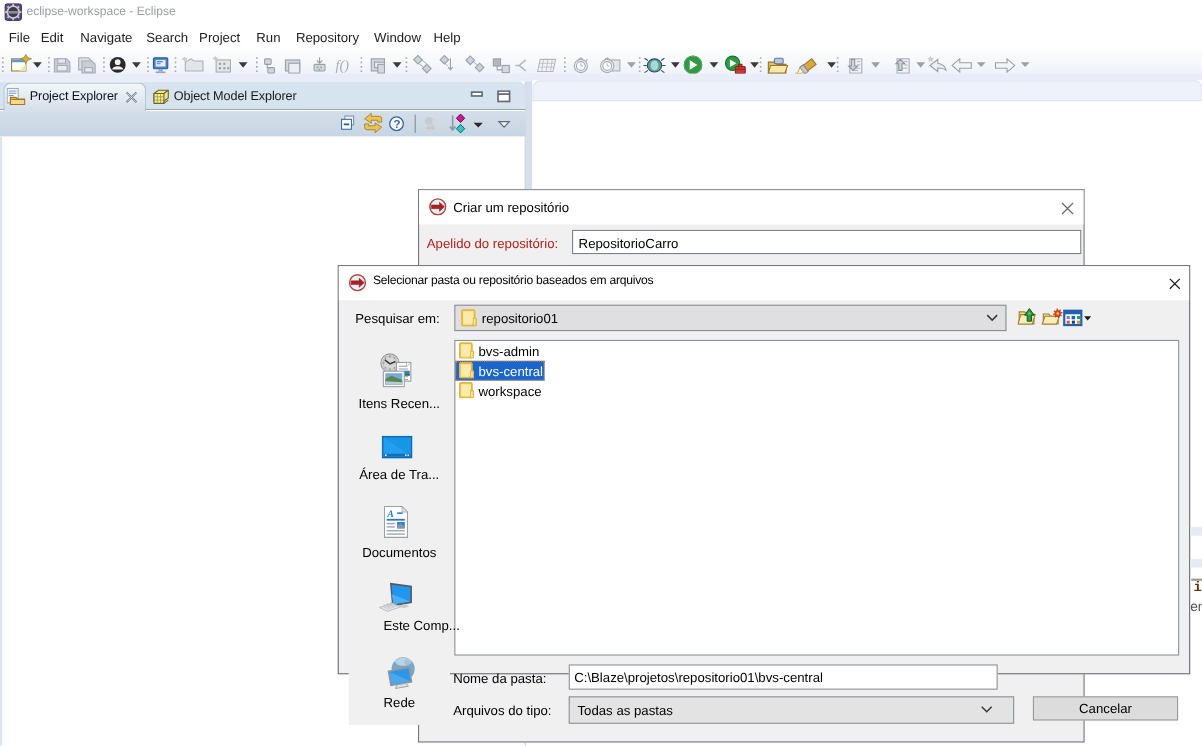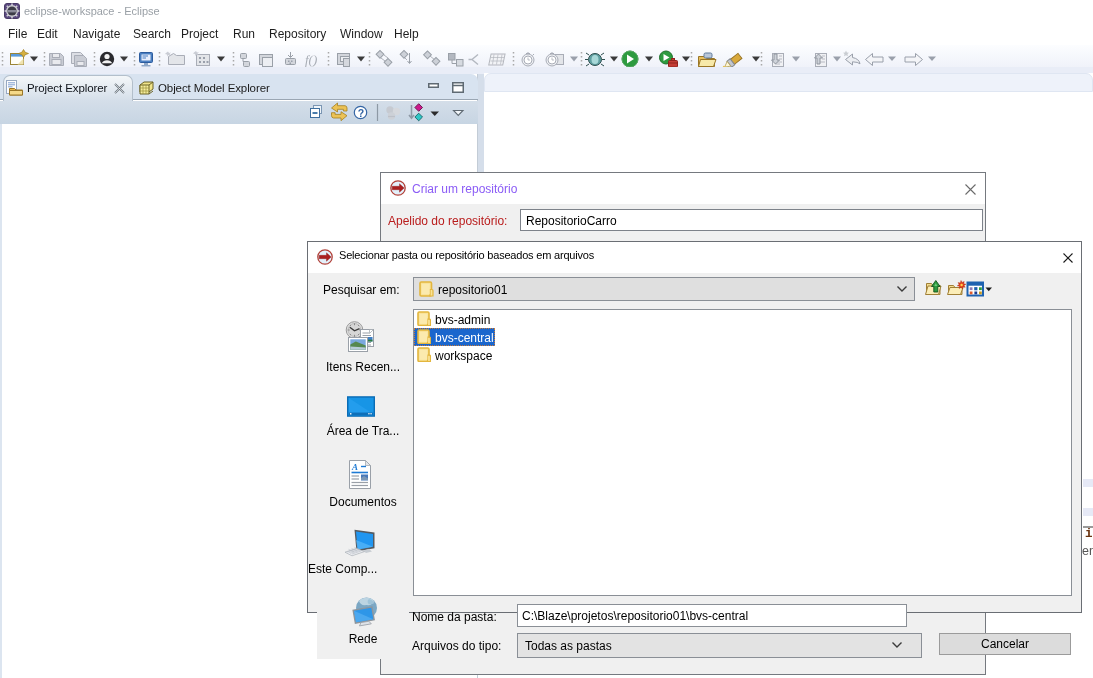--- a/index.html
+++ b/index.html
@@ -332,21 +332,21 @@
 <div class="abs" style="left:1083px;top:526px;width:10px;height:2px;background:#9a9a9a;"></div>
 <div class="abs" style="left:1085px;top:527px;width:8px;height:14px;font-family:'Liberation Mono',monospace;font-weight:bold;font-size:12.5px;color:#6b3410;">i</div>
 <div class="abs" style="left:1082px;top:544px;width:11px;height:14px;font-size:12.5px;color:#555;">en</div>
 
 <div class="abs" style="left:380px;top:172px;width:606px;height:503px;background:#f0f0f0;border:1px solid #75797f;">
   <div class="abs" style="left:0;top:0;width:604px;height:31px;background:#fff;"></div>
   <svg class="abs" style="left:9px;top:7px;" width="16" height="16" viewBox="0 0 16 16">
     <circle cx="8" cy="8" r="7.2" fill="#e3f0fa" stroke="#b2423a" stroke-width="1.3"></circle>
     <path d="M2.2 6.3 h7.3 v-2.5 l4.6 4.2 l-4.6 4.2 v-2.5 h-7.3 z" fill="#aa1f1f" stroke="#8f1616" stroke-width="0.4"></path>
   </svg>
-  <div class="abs" style="left:31px;top:9px;font-size:12px;color:#8b5cf6;">Criar um repositório</div>
+  <div class="abs" style="left:31px;top:9px;font-size:12px;color:#000000;">Criar um repositório</div>
   <svg class="abs" style="left:583px;top:10px;" width="13" height="13" viewBox="0 0 13 13">
     <path d="M1.5 1.5 L11.5 11.5 M11.5 1.5 L1.5 11.5" stroke="#6a6a6a" stroke-width="1.1"></path>
   </svg>
   <div class="abs" style="left:7px;top:41px;font-size:12px;color:#b91c1c;">Apelido do repositório:</div>
   <div class="abs" style="left:139px;top:36px;width:463px;height:22px;background:#fff;border:1px solid #7d828a;"></div>
   <div class="abs" style="left:145px;top:41px;font-size:12px;">RepositorioCarro</div>
   <div class="abs" style="left:139px;top:68px;width:462px;height:2px;background:#7d828a;"></div>
 </div>
 
 <div class="abs" style="left:307px;top:241px;width:775px;height:372px;background:#f0f0f0;border:1px solid #6a6e74;">
@@ -488,21 +488,21 @@
     <path d="M10.5 0.8 L30.5 3.6 L30.5 19.2 L12.5 22.4 Z" fill="#555a60"></path>
     <path d="M12 2.5 L29 4.9 L29 17.8 L13.7 20.4 Z" fill="#2196f0"></path>
     <path d="M12 11 L29 17.8 L13.7 20.4 Z" fill="#4fb3f7" opacity="0.85"></path>
     <path d="M19 21.5 l3 2.5 l6-1.5 l-3-2.4 z" fill="#c7ccd2"></path>
     <path d="M1 23.2 l11.5-3.8 l8 3.2 l-12.5 4.2 z" fill="#eceef1" stroke="#aab0b8" stroke-width="0.7"></path>
     <g stroke="#b4bac2" stroke-width="0.55" fill="none">
       <path d="M3 23 l9.7-3.1 M4.6 23.7 l9.7-3.2 M6.2 24.4 l9.8-3.2 M7.8 25.1 l9.8-3.3"></path>
       <path d="M4.5 20.3 l5.8 2.5 M7.5 19.4 l5.9 2.5 M10.5 18.4 l6 2.6"></path>
     </g>
   </svg>
-  <div class="abs" style="left:0;top:320px;width:110px;text-align:left;font-size:12px;">Este Comp...</div>
+  <div class="abs" style="left:0;top:320px;width:110px;text-align:right;font-size:12px;">Este Comp...</div>
   <svg class="abs" style="left:39px;top:355px;" width="32" height="31" viewBox="0 0 32 31">
     <circle cx="19.5" cy="11" r="10.5" fill="#7ba7c4"></circle>
     <path d="M12 4 a10.5 10.5 0 0 1 15 0 q-2 5-7.5 4 q-6 1-7.5-4 z" fill="#c3d9e6" opacity="0.9"></path>
     <path d="M22 2 q4 1 5.5 4 q-3 2-6 1 q-2-3 0.5-5 z" fill="#9fc3d8"></path>
     <path d="M13 14 q3 3 7 2.5 q2 2 1 4.5 q-5 1-9-2 q-0.5-3 1-5 z" fill="#aecbdc" opacity="0.8"></path>
     <g transform="rotate(-10 17 20)">
       <rect x="7.5" y="11.5" width="19" height="13" fill="#2e96e8" stroke="#8e959c" stroke-width="1.4"></rect>
       <path d="M8.2 12.2 L25.8 23.8 L8.2 23.8 Z" fill="#55aef2" opacity="0.75"></path>
       <path d="M13 25 h8 l2 3 h-12 z" fill="#dfe3e8" stroke="#9aa0a8" stroke-width="0.8"></path>
     </g>

